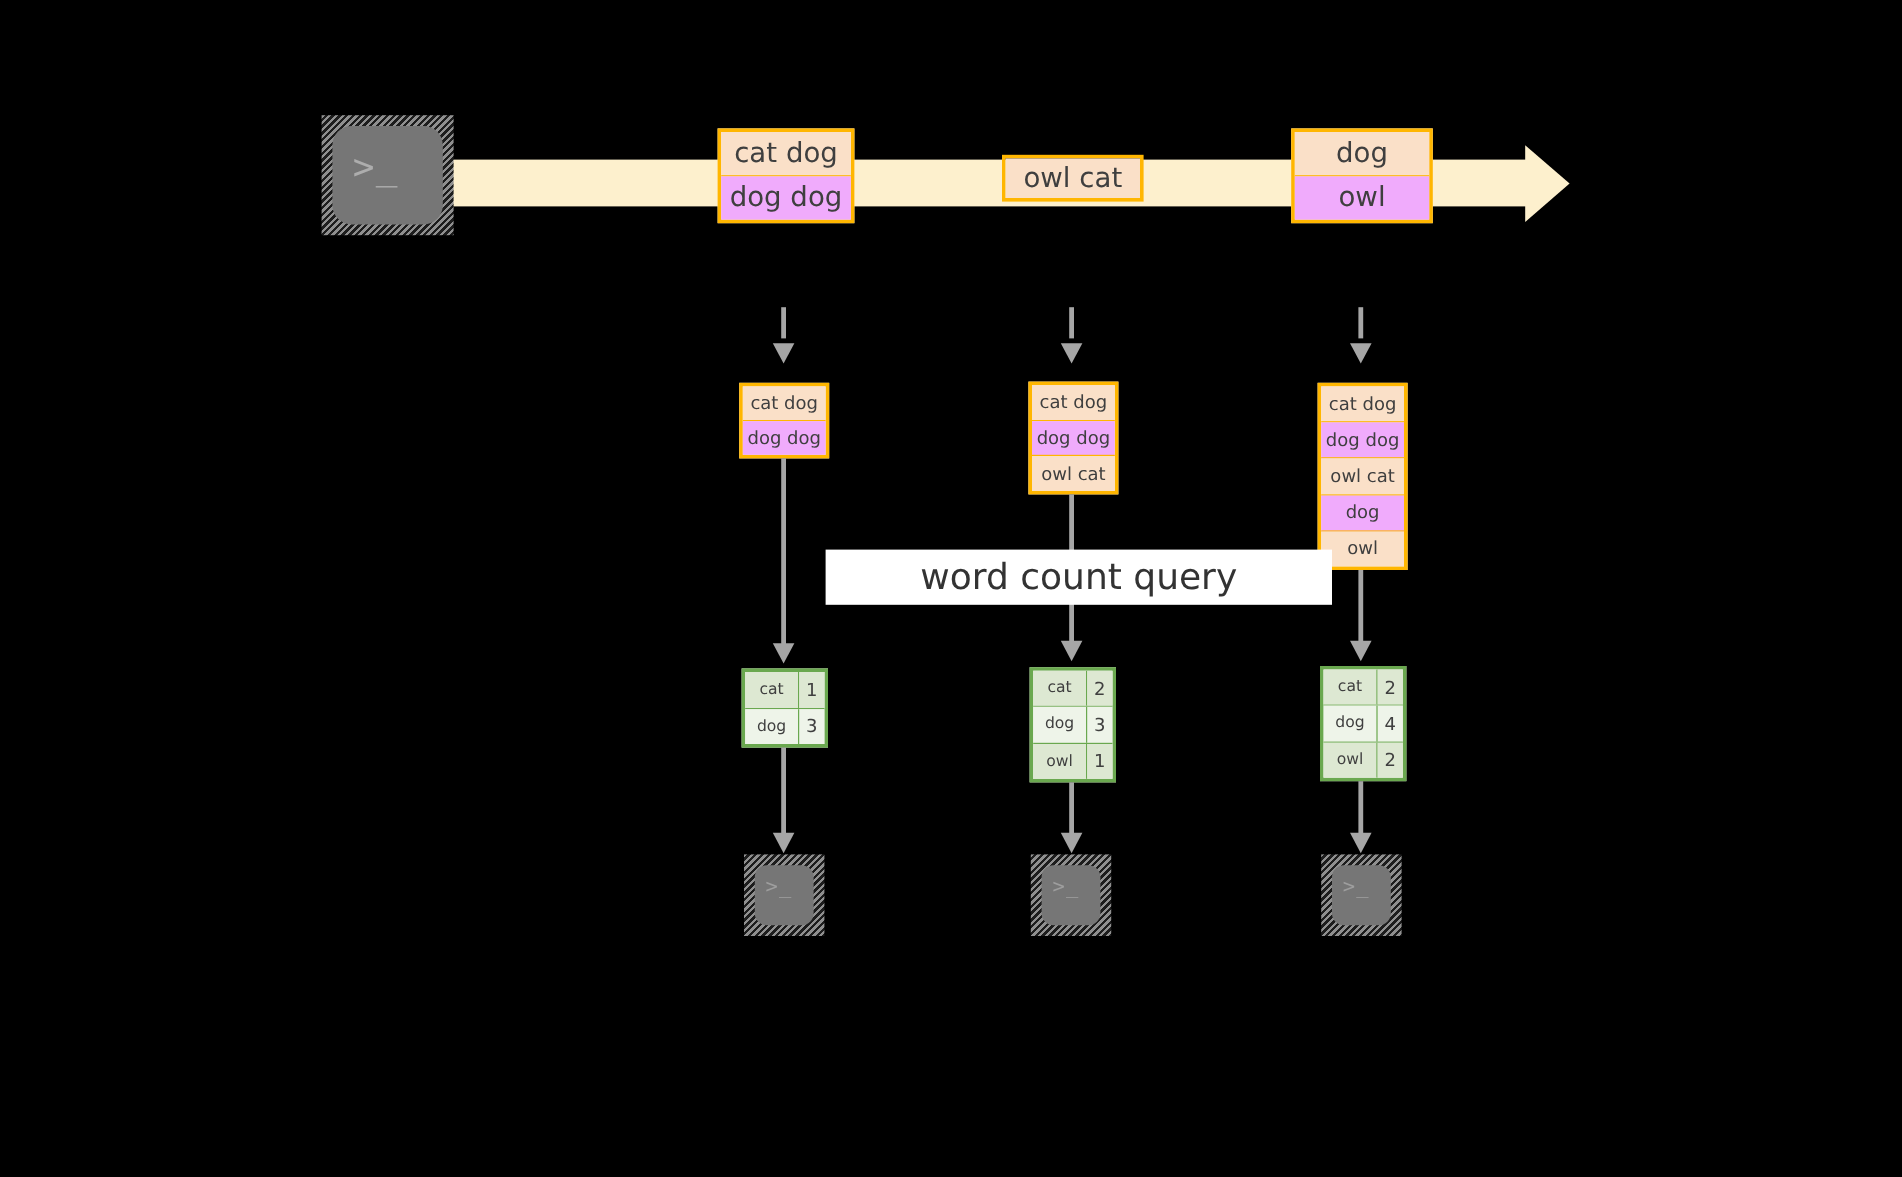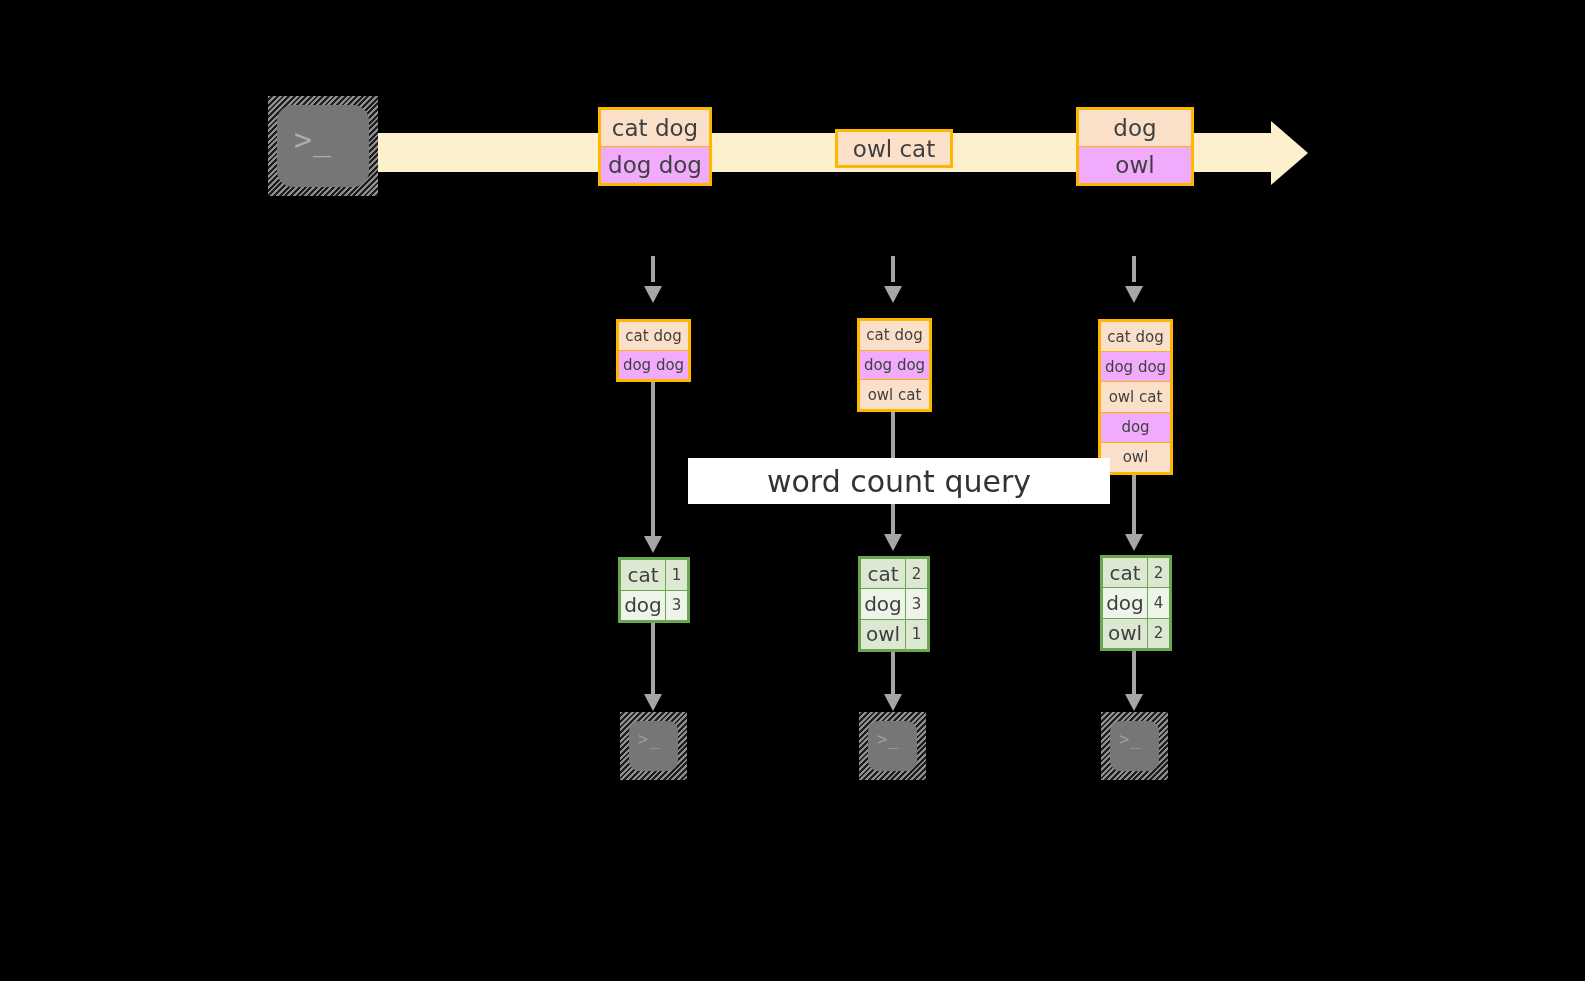--- a/index.html
+++ b/index.html
@@ -109,21 +109,21 @@
   }
   .grow:last-child { border-bottom: none; }
   .grow.tint, .grow.tint .gkey, .grow.tint .gval { background: #dde8d2; }
   .gkey {
     box-sizing: border-box;
     display: flex;
     align-items: center;
     justify-content: center;
     border-right: 1px solid #6aa84f;
     color: #3f3f3f;
-    font-size: 20px;
+    font-size: 13px;
   }
   .gval {
     box-sizing: border-box;
     flex: 1 1 auto;
     display: flex;
     align-items: center;
     justify-content: center;
     color: #3f3f3f;
     font-size: 15px;
   }

